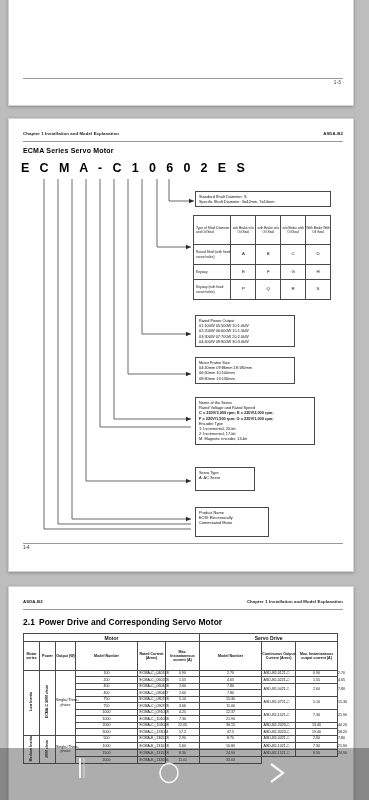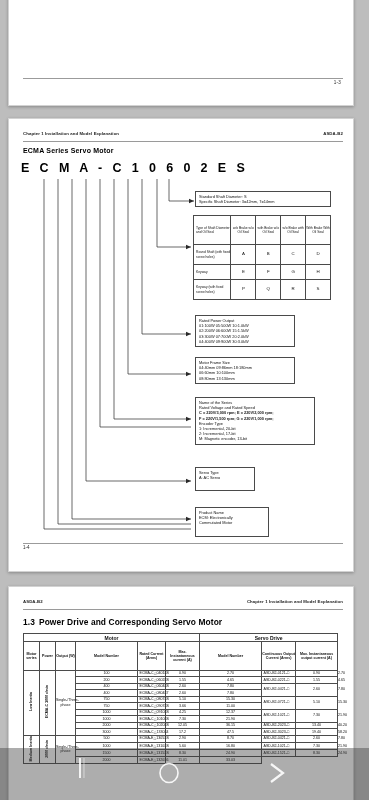--- a/index.html
+++ b/index.html
@@ -221,21 +221,21 @@
   </div>
 
   <div class="page" id="page3">
 
     <div class="run-head">
       <span class="l">ASDA-B2</span>
       <span class="r">Chapter 1 Installation and Model Explanation</span>
     </div>
 
     <div class="sec-title">
-      <span class="num">1.3</span><span>Power Drive and Corresponding Servo Motor</span>
+      <span class="num">2.1</span><span>Power Drive and Corresponding Servo Motor</span>
     </div>
 
     <table class="dtable">
       <colgroup>
         <col style="width:16px">
           <col style="width:16px">
           <col style="width:20px">
         <col style="width:62px">
           <col style="width:28px">
           <col style="width:34px">

